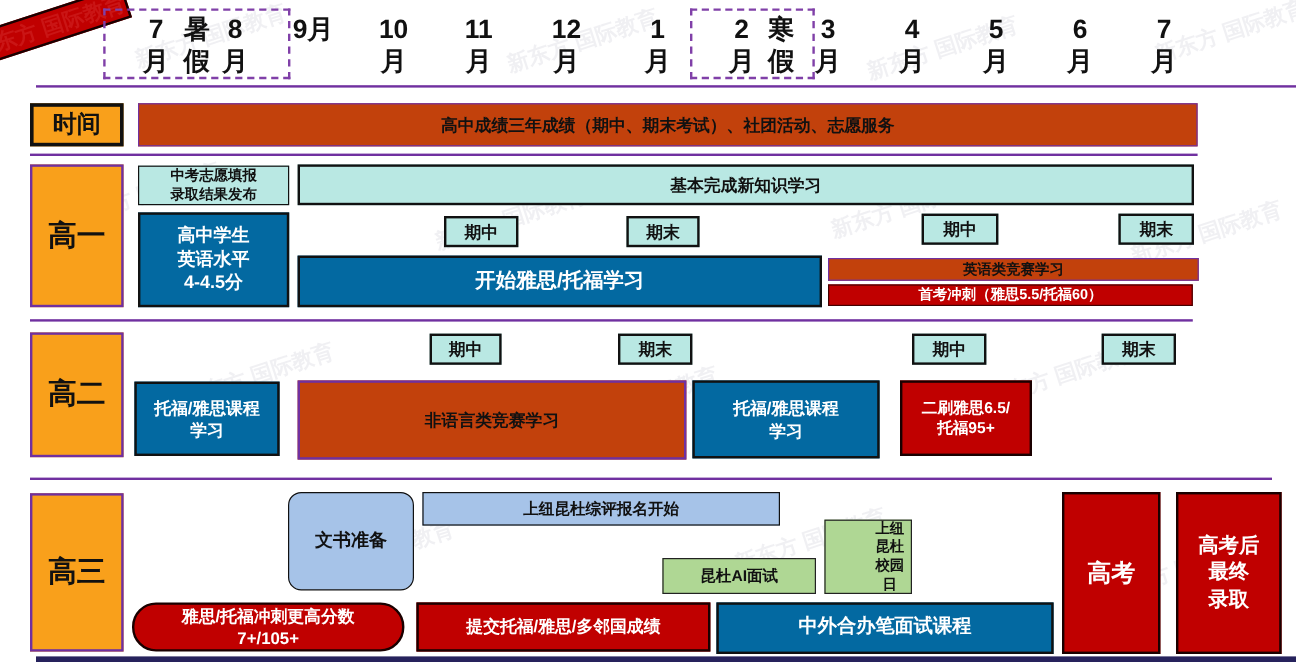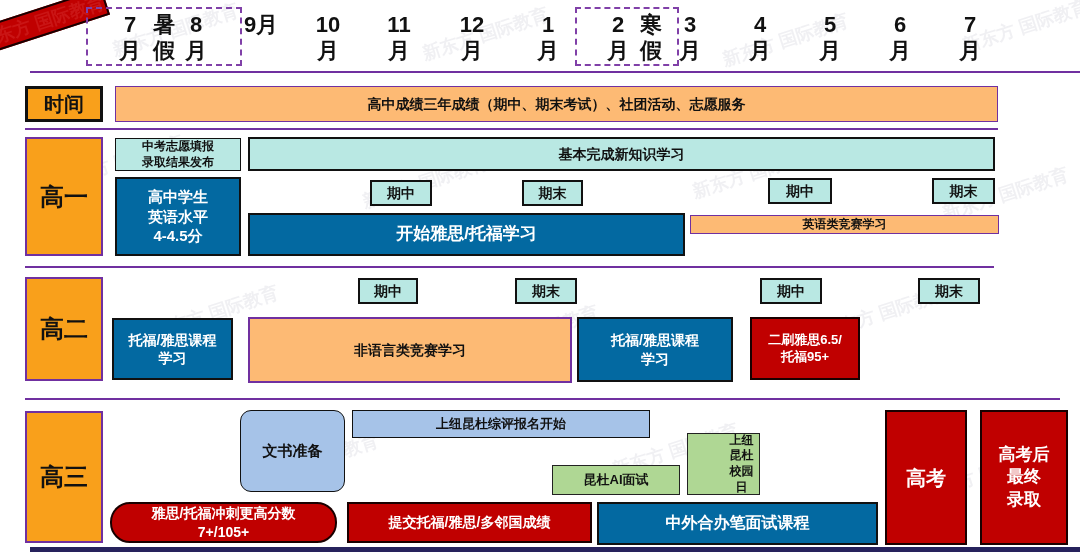--- a/index.html
+++ b/index.html
@@ -40,21 +40,21 @@
   .sep3{left:25px;top:266px;width:969px;}
   .sep4{left:25px;top:398px;width:1035px;}
   .bottom-bar{position:absolute;left:30px;top:547px;width:1050px;height:5px;background:#26225c;}
   
   .bx{position:absolute;display:flex;align-items:center;justify-content:center;
       text-align:center;font-weight:bold;white-space:pre-line;box-sizing:border-box;line-height:1.3;}
   .orange{background:#f9a01b;}
   .teal{background:#b9e8e3;border:2px solid #111;}
   .purple{background:#0369a1;color:#fff;border:2px solid #111;}
   .red{background:#c00000;color:#fff;border:2px solid #1a0000;}
-  .whitebox{background:#fdba74;border:2px solid #7030a0;}
+  .whitebox{background:#c2410c;border:2px solid #7030a0;}
   .blue{background:#a6c3e8;border:2px solid #111;}
   .green{background:#afd794;border:1px solid #222;}
   
   .lbl{font-size:24px;border:2px solid #7030a0;color:#111;}
   .time-label{left:25px;top:86px;width:78px;height:36px;font-size:20px;border:3px solid #111;}
   .time-desc{left:115px;top:86px;width:883px;height:36px;font-size:14px;border-width:1.5px;}
   .g1-label{left:25px;top:137px;width:78px;height:119px;}
   .g2-label{left:25px;top:277px;width:78px;height:104px;}
   .g3-label{left:25px;top:411px;width:78px;height:132px;}
   
@@ -144,20 +144,21 @@
   <div class="bx teal g1-jiben">基本完成新知识学习</div>
   <div class="bx purple g1-level">高中学生
 英语水平
 4-4.5分</div>
   <div class="bx teal exam g1-qz1">期中</div>
   <div class="bx teal exam g1-qm1">期末</div>
   <div class="bx teal exam g1-qz2">期中</div>
   <div class="bx teal exam g1-qm2">期末</div>
   <div class="bx purple g1-start">开始雅思/托福学习</div>
   <div class="bx whitebox g1-comp">英语类竞赛学习</div>
+  <div class="bx red g1-shoukao">首考冲刺（雅思5.5/托福60）</div>
 
   <div class="bx orange lbl g2-label">高二</div>
   <div class="bx teal exam g2-qz1">期中</div>
   <div class="bx teal exam g2-qm1">期末</div>
   <div class="bx teal exam g2-qz2">期中</div>
   <div class="bx teal exam g2-qm2">期末</div>
   <div class="bx purple g2-course1">托福/雅思课程
 学习</div>
   <div class="bx whitebox g2-nonlang">非语言类竞赛学习</div>
   <div class="bx purple g2-course2">托福/雅思课程

